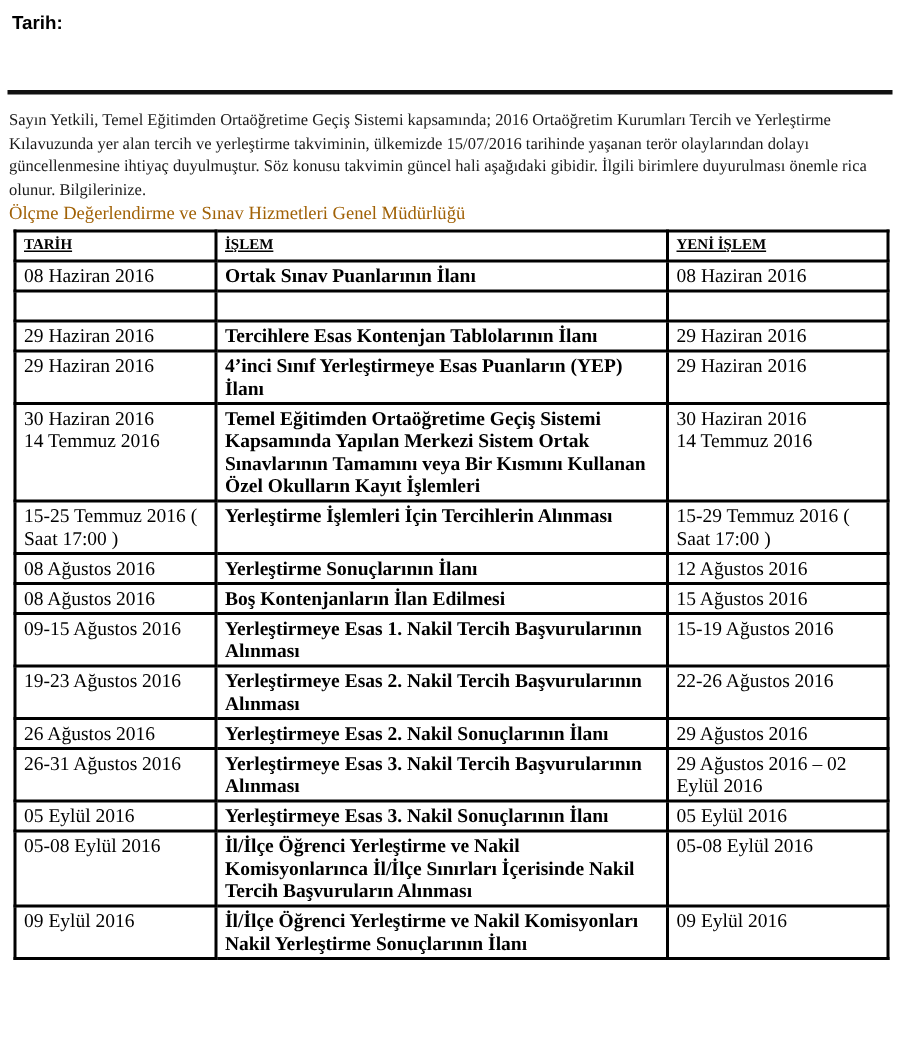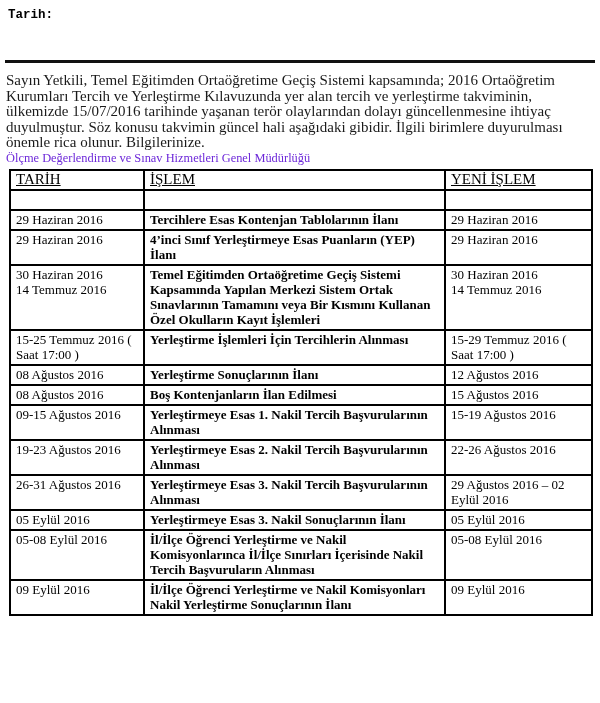--- a/index.html
+++ b/index.html
@@ -20,21 +20,20 @@
   
   .meta {
     padding: 8px 8px 0 8px;
     font-family: "Liberation Sans", sans-serif;
     font-size: 12.5px;
   }
   .meta-row {
     display: flex;
     align-items: flex-start;
     margin-bottom: 7px;
-    font-family: Liberation Mono, monospace;
   }
   .meta-label {
     width: 62px;
     font-weight: bold;
     flex-shrink: 0;
   }
   .meta-value {
     color: #111111;
   }
   .meta-row.konu .meta-value { padding-left: 5px; }
@@ -42,31 +41,31 @@
   
   .divider {
     height: 3px;
     background: #111111;
     margin: 38px 5px 10px 5px;
   }
 
   
   .notice {
     font-family: "Liberation Serif", serif;
-    font-size: 15px;
+    font-size: 11px;
     line-height: 15.6px;
     margin: 0 6px 0 6px;
     color: #1a1a1a;
   }
   .signature {
     font-family: "Liberation Serif", serif;
     font-size: 12.4px;
     line-height: 15.6px;
     margin: 0 6px 2px 6px;
-    color: #6d28d9;
+    color: #a16207;
   }
 
   
   table.schedule {
     border-collapse: collapse;
     table-layout: fixed;
     width: 582px;
     margin-left: 9px;
     font-family: "Liberation Serif", serif;
     font-size: 13px;
@@ -79,22 +78,22 @@
   table.schedule th,
   table.schedule td {
     border: 2px solid #000000;
     padding: 1px 5px 2px 5px;
     vertical-align: top;
     text-align: left;
     white-space: pre-line;
     overflow: hidden;
   }
   table.schedule th {
-    font-weight: normal;
-    font-size: 15px;
+    font-weight: bold;
+    font-size: 10px;
   }
   table.schedule th span { text-decoration: underline; }
   table.schedule td.islem { font-weight: bold; }
   table.schedule tr.empty-row { height: 20px; }
 </style>
 </head>
 <body>
 
 <div class="page">
 
@@ -116,20 +115,25 @@
         <col class="c3">
     </colgroup>
     <thead>
       <tr>
         <th><span>TARİH</span></th>
         <th><span>İŞLEM</span></th>
         <th><span>YENİ İŞLEM</span></th>
       </tr>
     </thead>
     <tbody>
+        <tr>
+          <td>08 Haziran 2016</td>
+          <td class="islem">Ortak Sınav Puanlarının İlanı</td>
+          <td>08 Haziran 2016</td>
+        </tr>
         <tr class="empty-row">
           <td></td>
           <td class="islem"></td>
           <td></td>
         </tr>
         <tr>
           <td>29 Haziran 2016</td>
           <td class="islem">Tercihlere Esas Kontenjan Tablolarının İlanı</td>
           <td>29 Haziran 2016</td>
         </tr>
@@ -164,20 +168,25 @@
           <td>09-15 Ağustos 2016</td>
           <td class="islem">Yerleştirmeye Esas 1. Nakil Tercih Başvurularının Alınması</td>
           <td>15-19 Ağustos 2016</td>
         </tr>
         <tr>
           <td>19-23 Ağustos 2016</td>
           <td class="islem">Yerleştirmeye Esas 2. Nakil Tercih Başvurularının Alınması</td>
           <td>22-26 Ağustos 2016</td>
         </tr>
         <tr>
+          <td>26 Ağustos 2016</td>
+          <td class="islem">Yerleştirmeye Esas 2. Nakil Sonuçlarının İlanı</td>
+          <td>29 Ağustos 2016</td>
+        </tr>
+        <tr>
           <td>26-31 Ağustos 2016</td>
           <td class="islem">Yerleştirmeye Esas 3. Nakil Tercih Başvurularının Alınması</td>
           <td>29 Ağustos 2016 – 02 Eylül 2016</td>
         </tr>
         <tr>
           <td>05 Eylül 2016</td>
           <td class="islem">Yerleştirmeye Esas 3. Nakil Sonuçlarının İlanı</td>
           <td>05 Eylül 2016</td>
         </tr>
         <tr>

